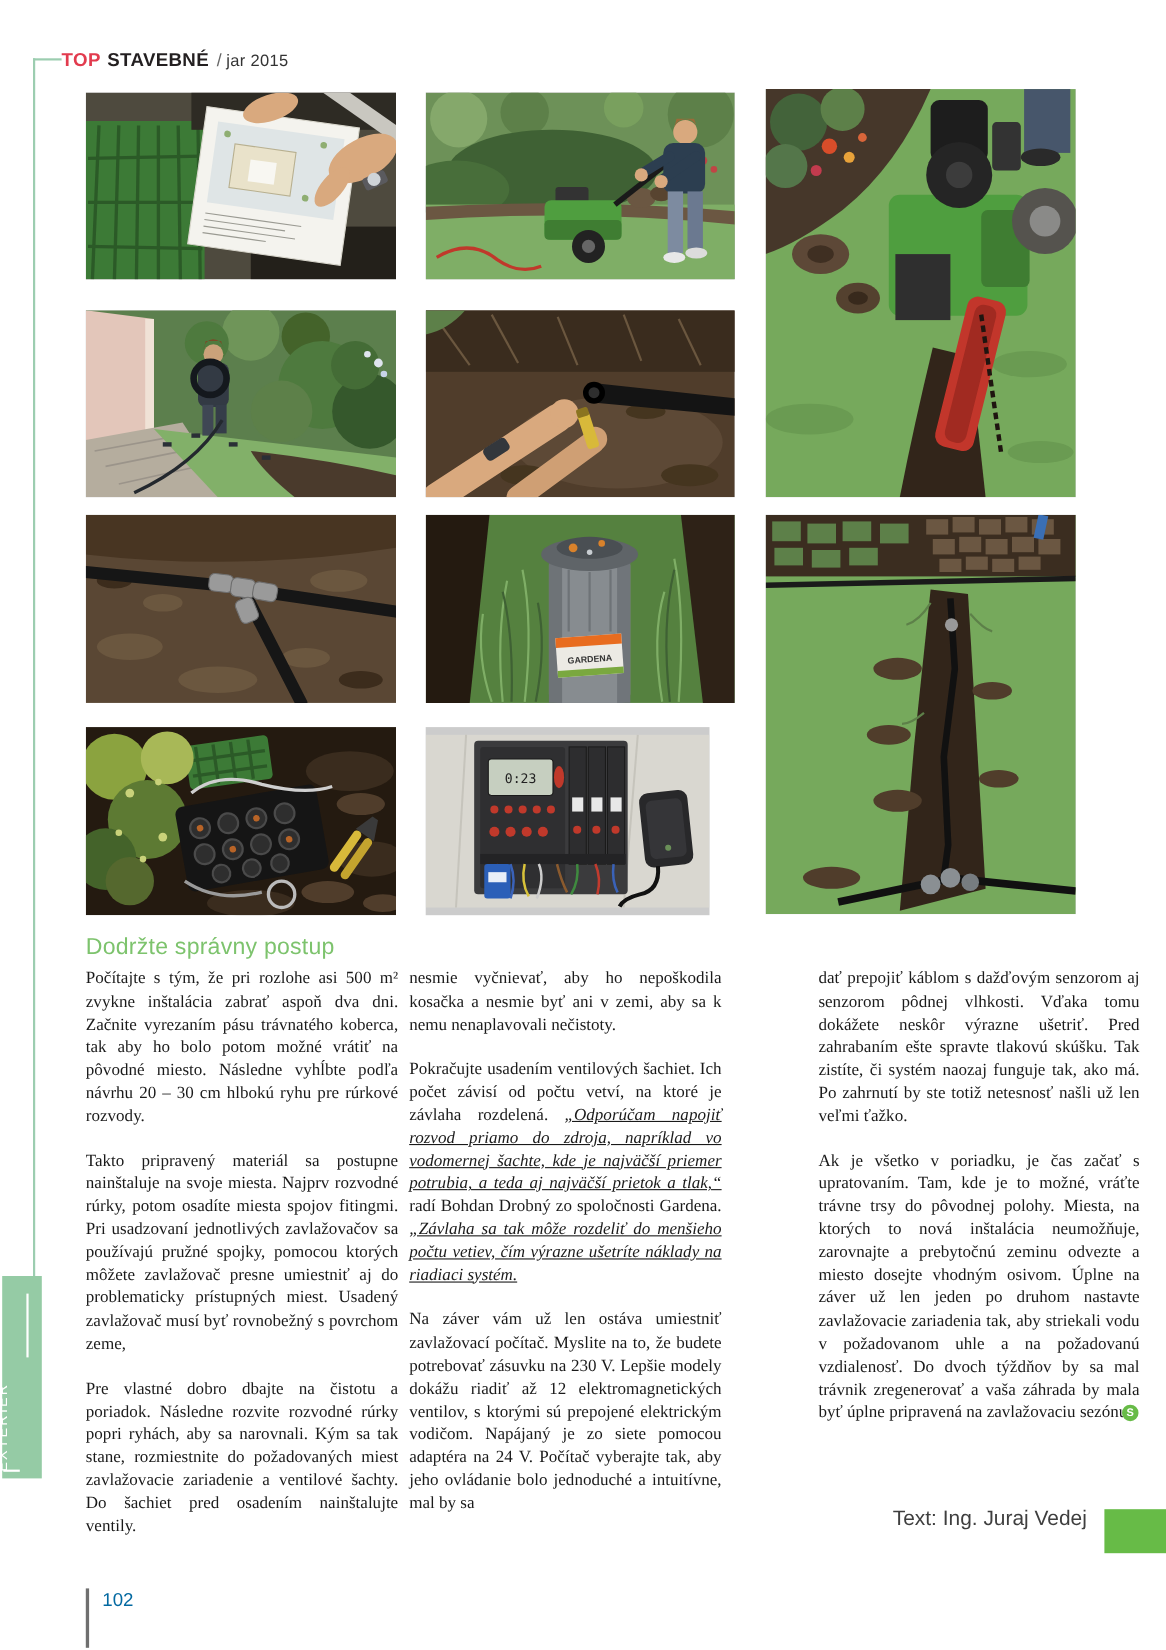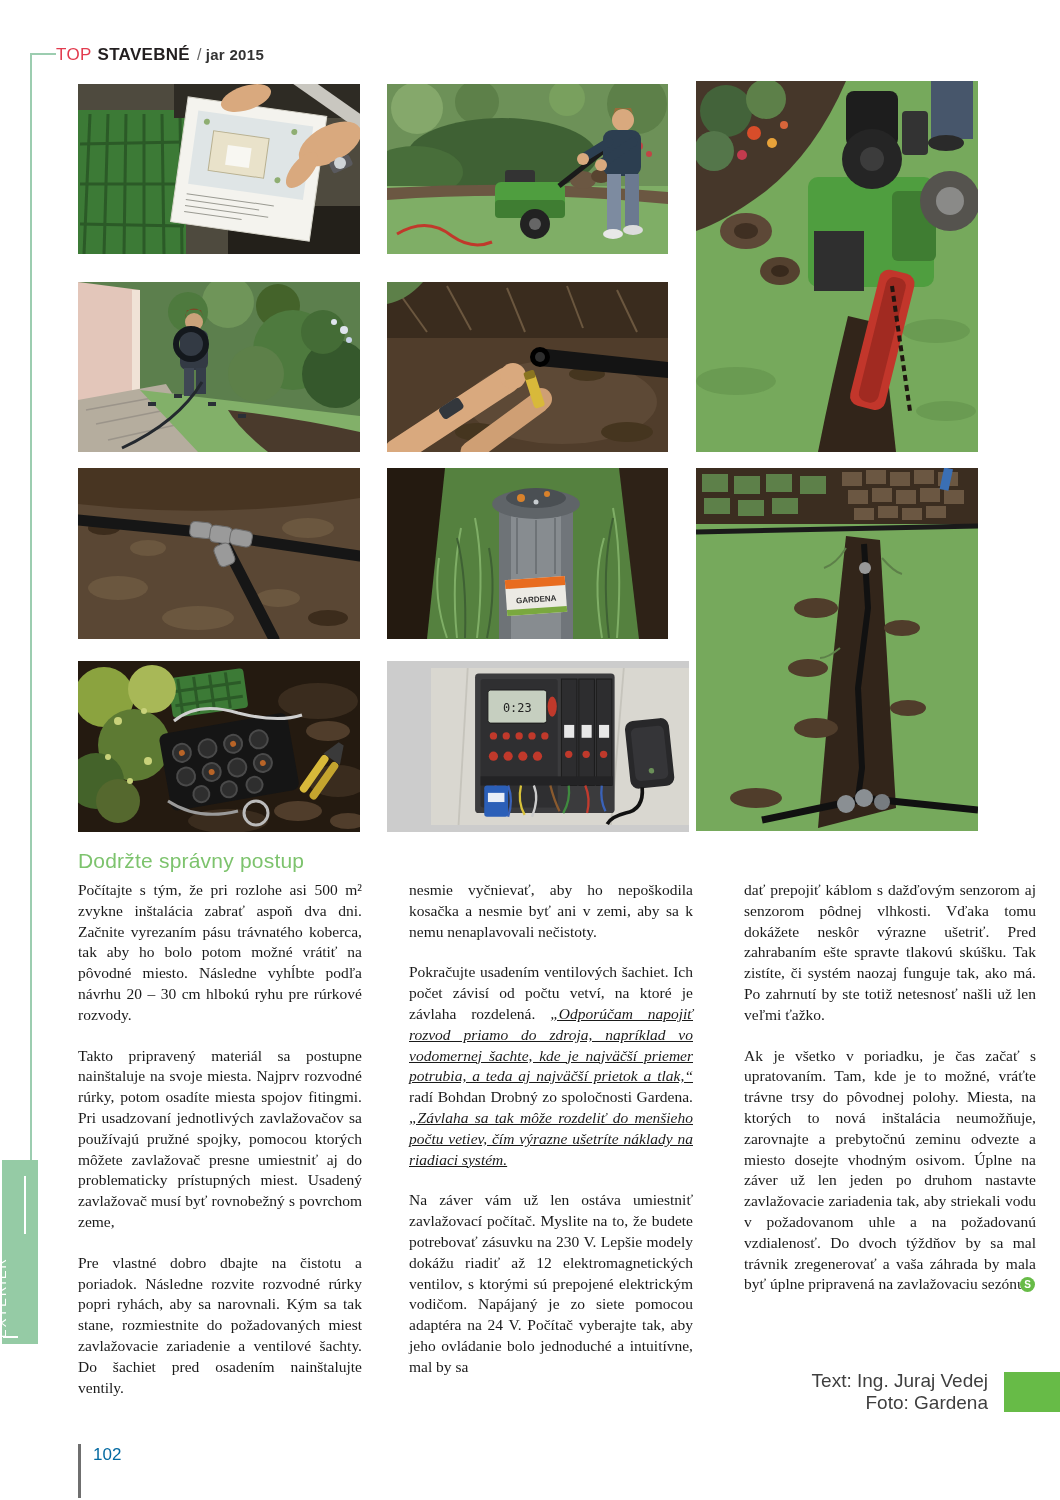--- a/index.html
+++ b/index.html
@@ -8,42 +8,42 @@
     --sidebar-green:#95cba5;
     --accent-green:#67bb47;
     --rule-green:#9ccdb0;
   }
   html,body{margin:0;padding:0;background:#ffffff;}
   .page{position:relative;width:1060px;height:1500px;background:#fff;overflow:hidden;
         font-family:"Liberation Serif",serif;color:#1a1a1a;}
   
   .masthead{position:absolute;left:56px;top:45px;font-family:"Liberation Sans",sans-serif;
             font-size:17px;letter-spacing:.3px;white-space:nowrap;}
-  .brand-top{color:var(--brand-red);font-weight:400;}
+  .brand-top{color:var(--brand-red);font-weight:700;}
   .brand-rest{color:#231f20;font-weight:800;margin-left:6px;margin-top:30px;}
   .divider{color:#666;font-weight:300;font-size:16px;margin:0 4px 0 7px;}
-  .issue{color:#333;font-weight:700;font-size:15px;}
+  .issue{color:#333;font-weight:400;font-size:15px;}
   .rule-h{position:absolute;left:30px;top:53px;width:26px;height:2px;background:var(--rule-green);}
   .rule-v{position:absolute;left:30px;top:53px;width:2px;height:1107px;background:var(--rule-green);}
   
   .side-tab{position:absolute;left:2px;top:1160px;width:36px;height:184px;background:var(--sidebar-green);}
   .side-label{position:absolute;left:7px;bottom:6px;transform:rotate(-90deg);transform-origin:left bottom;
               font-family:"Liberation Sans",sans-serif;font-size:13px;letter-spacing:2px;color:#fff;white-space:nowrap;}
   .side-rule{position:absolute;left:22px;top:16px;width:1.5px;height:58px;background:#fff;}
   .side-tick{position:absolute;left:1px;top:176px;width:15px;height:1.5px;background:#fff;}
   
   .photo{position:absolute;overflow:hidden;background:#cccccc;}
   .photo svg{display:block;width:100%;height:100%;}
   
   .heading{position:absolute;left:78px;top:849px;font-family:"Liberation Sans",sans-serif;
            font-size:21px;font-weight:400;color:var(--heading-green);letter-spacing:.2px;text-align:right;}
   .col{position:absolute;top:880px;font-size:15.5px;line-height:20.8px;text-align:justify;}
   .col p{margin:0 0 20px 0;}
   .col-1{left:78px;width:284px;}
-  .col-2{left:409px;width:284px;}
+  .col-2{left:372px;width:284px;}
   .col-3{left:696px;width:292px;margin-left:48px;}
   .it{font-style:italic;text-decoration:underline;}
   .p-last{position:relative;}
   .endmark{position:absolute;right:1px;bottom:3px;width:15px;height:15px;border-radius:50%;
            background:var(--accent-green);color:#fff;font-family:"Liberation Sans",sans-serif;
            font-size:10px;font-weight:700;line-height:15px;text-align:center;}
   
   .credits{position:absolute;top:1370px;right:72px;width:320px;text-align:right;
            font-family:"Liberation Sans",sans-serif;font-size:19px;line-height:22px;color:#3f3f3f;}
   .accent-block{position:absolute;left:1004px;top:1372px;width:56px;height:40px;background:var(--accent-green);}
@@ -445,21 +445,21 @@
       <path d="M90 140 Q120 160 160 150" stroke="#9a9a9a" stroke-width="3" fill="none"></path>
       <circle cx="178" cy="152" r="12" stroke="#bbbbbb" stroke-width="3" fill="none"></circle>
       <g transform="rotate(35 236 120)">
         <rect x="228" y="92" width="8" height="44" rx="4" fill="#d8b93a"></rect>
         <rect x="240" y="92" width="8" height="44" rx="4" fill="#c4a42e"></rect>
         <polygon points="228,92 248,92 240,74 234,74" fill="#3a3a3a"></polygon>
       </g>
     </svg>
   </div>
 
-  <div class="photo" style="left:387px;top:661px;width:258px;height:171px;padding-left:44px;">
+  <div class="photo" style="left:387px;top:661px;width:258px;height:171px;">
     <svg viewBox="0 0 281 171">
       <rect width="281" height="171" fill="#d9d7d0"></rect>
       <line x1="210" y1="0" x2="196" y2="171" stroke="#c6c4bc" stroke-width="2"></line>
       <line x1="40" y1="0" x2="30" y2="171" stroke="#c6c4bc" stroke-width="2"></line>
       <rect x="48" y="6" width="152" height="152" rx="4" fill="#3b3b3d"></rect>
       <rect x="54" y="12" width="84" height="140" rx="3" fill="#2f2f31"></rect>
       <rect x="62" y="24" width="64" height="36" rx="3" fill="#c6cfc0" stroke="#1a1a1a"></rect>
       <text x="94" y="48" font-size="13" text-anchor="middle" fill="#222222" font-family="DejaVu Sans Mono, monospace">0:23</text>
       <ellipse cx="132" cy="42" rx="5" ry="11" fill="#c0392b"></ellipse>
       <g fill="#c0392b">
@@ -526,20 +526,19 @@
     <p>Na záver vám už len ostáva umiestniť zavlažovací počítač. Myslite na to, že budete potrebovať zásuvku na 230 V. Lepšie modely dokážu riadiť až 12 elektromagnetických ventilov, s ktorými sú prepojené elektrickým vodičom. Napájaný je zo siete pomocou adaptéra na 24 V. Počítač vyberajte tak, aby jeho ovládanie bolo jednoduché a intuitívne, mal by sa</p>
   </div>
 
   <div class="col col-3">
     <p>dať prepojiť káblom s dažďovým senzorom aj senzorom pôdnej vlhkosti. Vďaka tomu dokážete neskôr výrazne ušetriť. Pred zahrabaním ešte spravte tlakovú skúšku. Tak zistíte, či systém naozaj funguje tak, ako má. Po zahrnutí by ste totiž netesnosť našli už len veľmi ťažko.</p>
     <p class="p-last"><span>Ak je všetko v poriadku, je čas začať s upratovaním. Tam, kde je to možné, vráťte trávne trsy do pôvodnej polohy. Miesta, na ktorých to nová inštalácia neumožňuje, zarovnajte a prebytočnú zeminu odvezte a miesto dosejte vhodným osivom. Úplne na záver už len jeden po druhom nastavte zavlažovacie zariadenia tak, aby striekali vodu v požadovanom uhle a na požadovanú vzdialenosť. Do dvoch týždňov by sa mal trávnik zregenerovať a vaša záhrada by mala byť úplne pripravená na zavlažovaciu sezónu.</span><span class="endmark">S</span></p>
   </div>
 
   <div class="credits">
     <div>Text: Ing. Juraj Vedej</div>
-    <div>Foto: Gardena</div>
   </div>
   <div class="accent-block"></div>
 
   <div class="foot-rule"></div>
   <div class="page-number">102</div>
 
 </div>
 
 </body></html>

